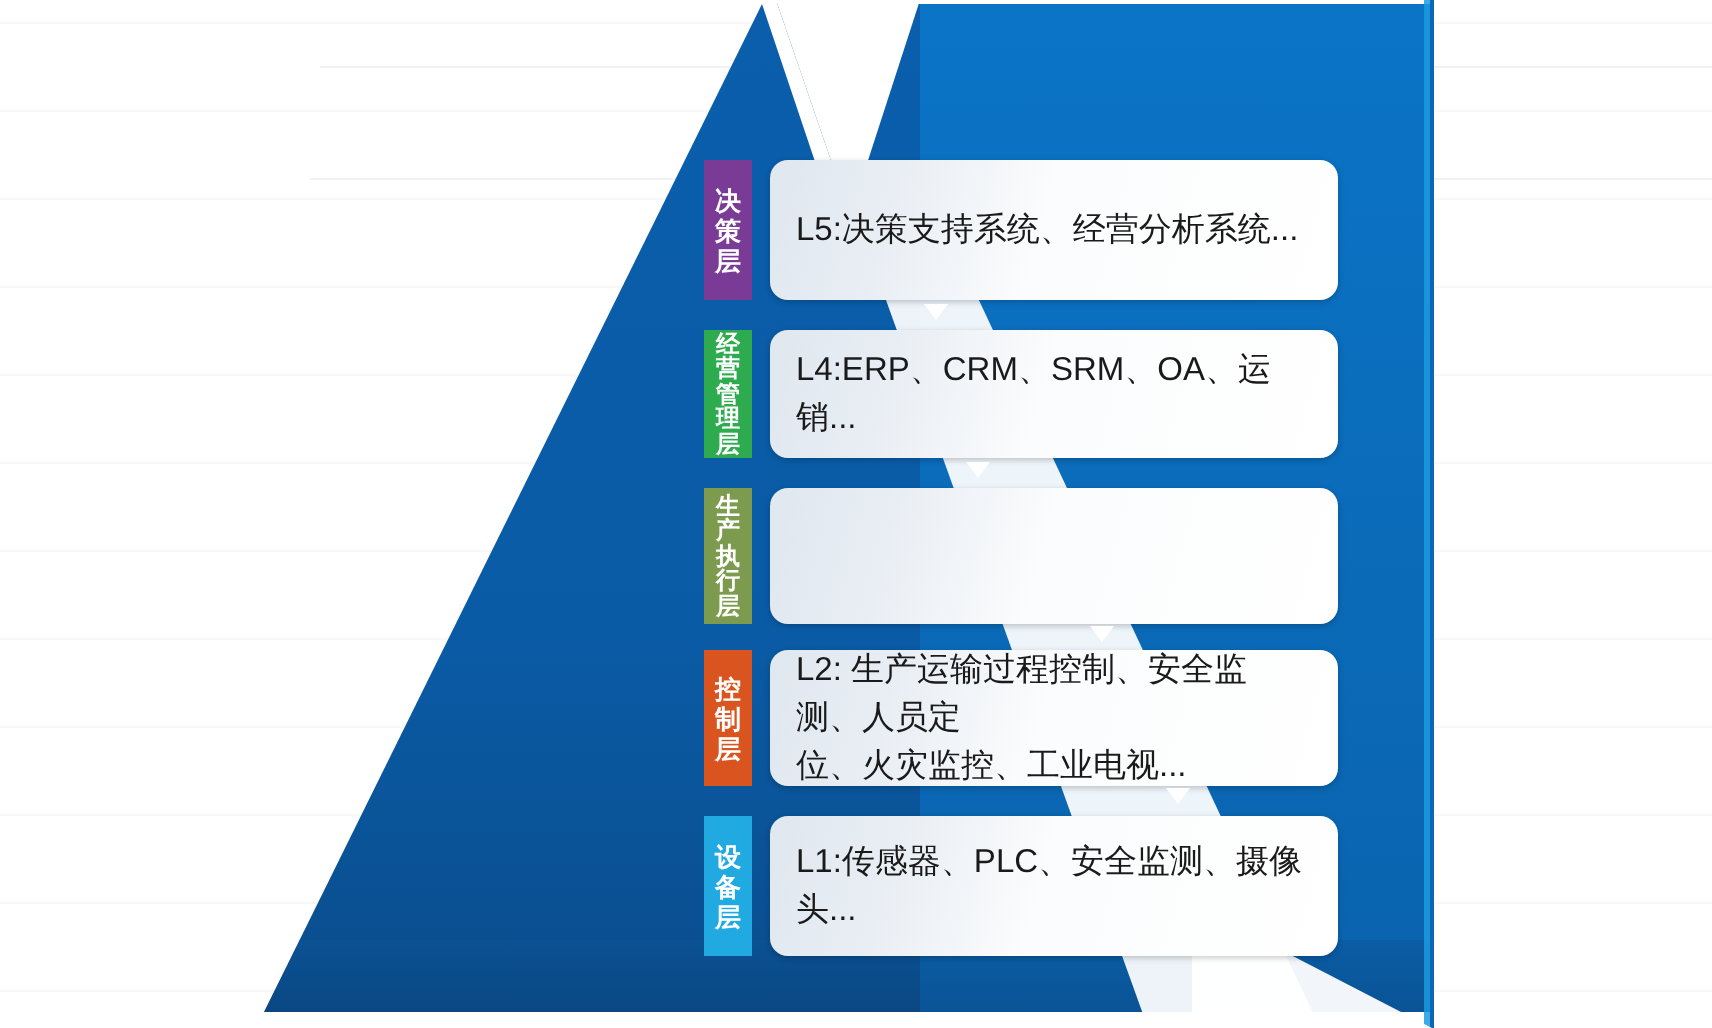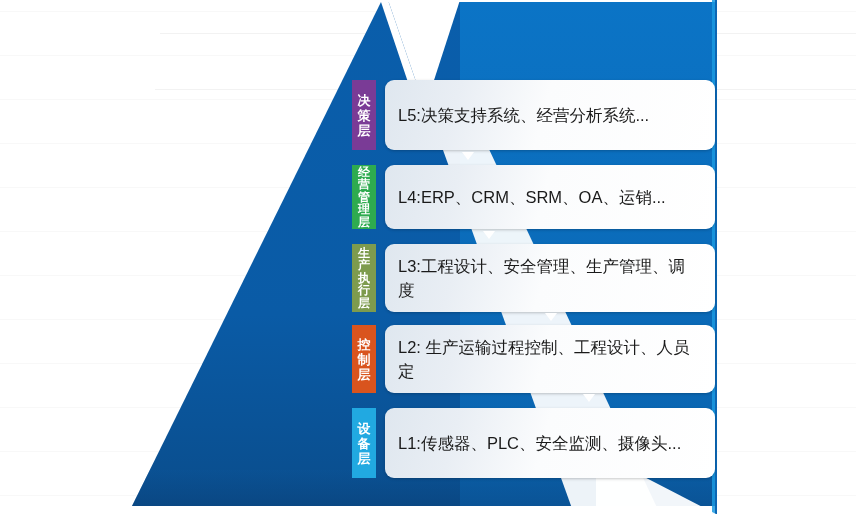--- a/index.html
+++ b/index.html
@@ -68,21 +68,21 @@
     letter-spacing: 0px;
     font-weight: 700;
     text-align: center;
     box-sizing: border-box;
     padding: 2px 0;
     writing-mode: horizontal-tb;
   }
   .tab span { display: block; }
   .card {
     margin-left: 9px;
-    width: 330px;
+    width: 284px;
     border-radius: 9px;
     background: linear-gradient(105deg, #dfe7ef 0%, #e9eef4 22%, #fbfcfd 48%, #ffffff 100%);
     box-shadow: 0 1px 3px rgba(0,0,0,0.22);
     box-sizing: border-box;
     display: flex;
     align-items: center;
     padding: 4px 14px 4px 13px;
   }
   .card-text {
     color: #1a1a1a;
@@ -185,35 +185,35 @@
     <div class="row" style="top:244px; height:68px;">
       <div class="tab" style="background:#7d9b4e; font-size:12px; line-height:12.5px;">
         <span>生</span>
         <span>产</span>
         <span>执</span>
         <span>行</span>
         <span>层</span>
       </div>
       <div class="card">
         <div class="card-text">
-          <div>L3:工程设计、安全管理、生产管理、调度</div>
         </div>
       </div>
     </div>
     <div class="notch" style="left:545px; top:313px;"></div>
 
     <div class="row" style="top:325px; height:68px;">
       <div class="tab" style="background:#d9541e;">
         <span>控</span>
         <span>制</span>
         <span>层</span>
       </div>
       <div class="card">
         <div class="card-text">
-          <div>L2: 生产运输过程控制、工程设计、人员定</div>
+          <div>L2: 生产运输过程控制、安全监测、人员定</div>
+          <div>位、火灾监控、工业电视...</div>
         </div>
       </div>
     </div>
     <div class="notch" style="left:583px; top:394px;"></div>
 
     <div class="row" style="top:408px; height:70px;">
       <div class="tab" style="background:#21a9e1;">
         <span>设</span>
         <span>备</span>
         <span>层</span>

